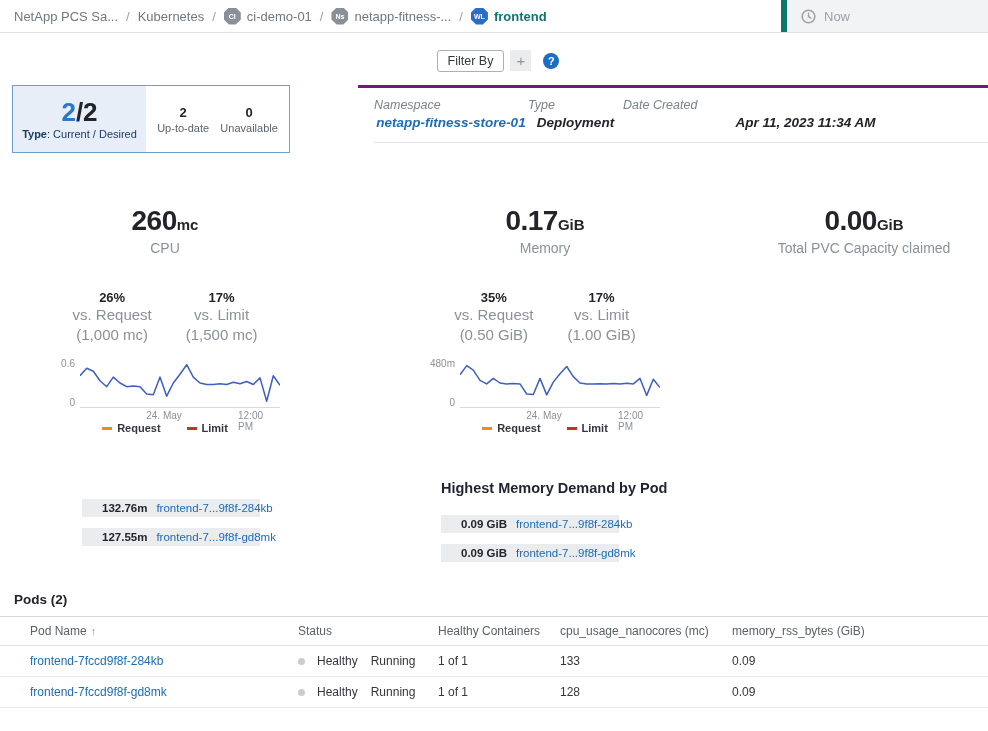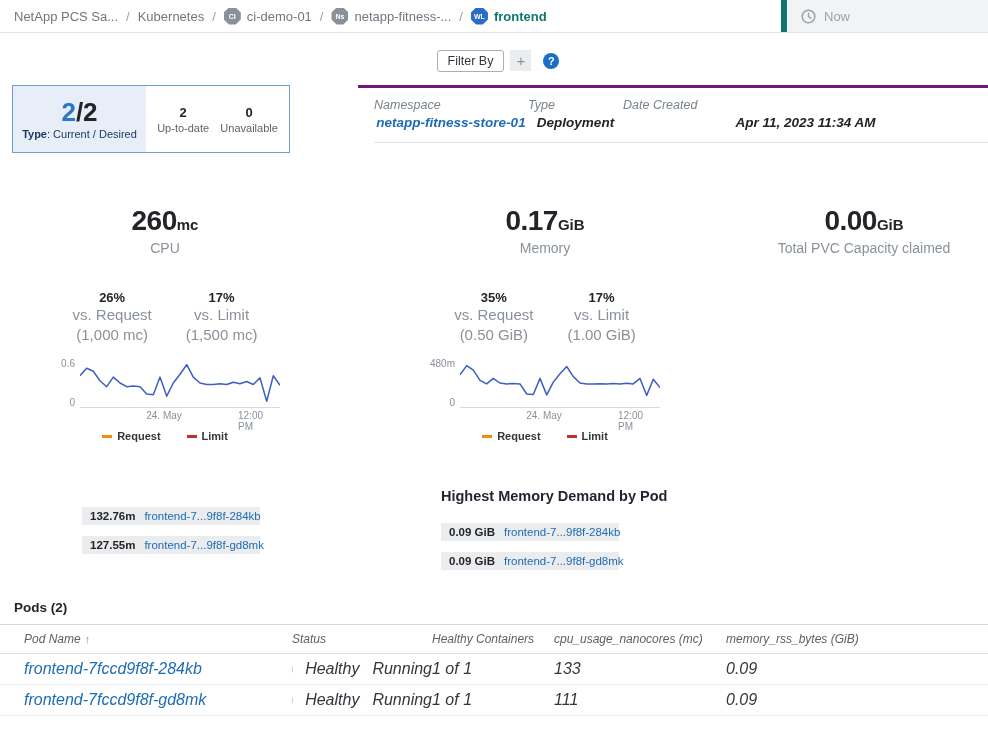--- a/index.html
+++ b/index.html
@@ -63,43 +63,43 @@
   .stat .pct{ font-size:13px; font-weight:bold; color:#23242a; }
   .stat .l1,.stat .l2{ font-size:15px; color:#8a919a; line-height:1.3; }
   
   .chart{ display:flex; margin-top:14px; }
   .yaxis{ width:30px; display:flex; flex-direction:column; justify-content:space-between; align-items:flex-end; padding:0 5px 0 0; font-size:10px; color:#8a919a; height:50px; }
   .plot{ position:relative; width:200px; height:50px; border-bottom:1px solid #d7dbde; }
   .plot svg{ display:block; width:200px; height:50px; }
   .xticks{ position:relative; height:14px; font-size:10px; color:#8a919a; }
   .xticks .xt1{ position:absolute; left:42%; transform:translateX(-50%); top:2px; }
   .xticks .xt2{ position:absolute; left:86%; transform:translateX(-50%); top:2px; }
-  .legend{ display:flex; gap:26px; margin-top:8px; justify-content:center; }
+  .legend{ display:flex; gap:26px; margin-top:0; justify-content:center; }
   .li{ display:flex; align-items:center; gap:5px; font-size:11px; font-weight:bold; color:#33363c; }
   .dash{ width:10px; height:3px; display:inline-block; }
   .dash.req{ background:#ef8c13; }
   .dash.lim{ background:#c23030; }
   
   .demand-row{ display:flex; margin-top:46px; }
   .demand{ width:277px; margin-left:82px; }
   .demand h3{ font-size:14.5px; font-weight:bold; color:#1f2430; }
-  .bar{ display:inline-flex; align-items:center; gap:9px; background:#eaecee; height:18px; padding:0 12px 0 8px; margin-top:11px; }
+  .bar{ display:inline-flex; align-items:center; gap:9px; background:#eaecee; height:18px; padding:0 12px 0 20px; margin-top:11px; }
   .bar:first-of-type{ margin-top:19px; }
   .bar .bv{ font-size:11.5px; font-weight:bold; color:#23242a; white-space:nowrap; }
   .bar .bp{ font-size:11.5px; color:#1e6cb5; cursor:pointer; white-space:nowrap; }
   .demand .bar{ display:flex; width:178px; }
   
   .pods-section{ margin-top:30px; }
   .pods-title{ font-size:13.5px; font-weight:bold; color:#23242a; padding-left:14px; }
   .pods-divider{ border-top:1px solid #d4d8db; margin-top:9px; }
-  .pods-header, .pods-row{ display:grid; grid-template-columns:268px 140px 122px 172px 1fr; padding-left:24px; align-items:center;font-style:italic; }
+  .pods-header, .pods-row{ display:grid; grid-template-columns:268px 140px 122px 172px 1fr; padding-left:30px; align-items:center; }
   .pods-header{ height:29px; border-bottom:1px solid #dcdfe2; }
   .pods-header .hc{ font-size:12px; color:#5a6168; cursor:pointer; }
   .sort-arrow{ color:#8a919a; margin-left:4px; font-size:11px; }
-  .pods-row{ height:31px; border-bottom:1px solid #e9ebed; font-size:16px; color:#33363c; }
+  .pods-row{ height:31px; border-bottom:1px solid #e9ebed; font-size:12px; color:#33363c; }
   .pod-link{ color:#1e6cb5; cursor:pointer; }
   .status-cell{ display:flex; align-items:center; }
   .status-dot{ width:7px; height:7px; border-radius:50%; background:#c9cdd1; margin-right:12px; }
   .st1{ margin-right:13px; }
 </style>
 </head>
 <body>
 
 <header class="topbar">
   <nav class="breadcrumb">
@@ -331,16 +331,16 @@
     <span>0.09</span>
   </div>
   <div class="pods-row">
     <span class="pod-link">frontend-7fccd9f8f-gd8mk</span>
     <span class="status-cell">
       <span class="status-dot"></span>
       <span class="st1">Healthy</span>
       <span>Running</span>
     </span>
     <span>1 of 1</span>
-    <span>111</span>
+    <span>128</span>
     <span>0.09</span>
   </div>
 </div>
 
 </body></html>

